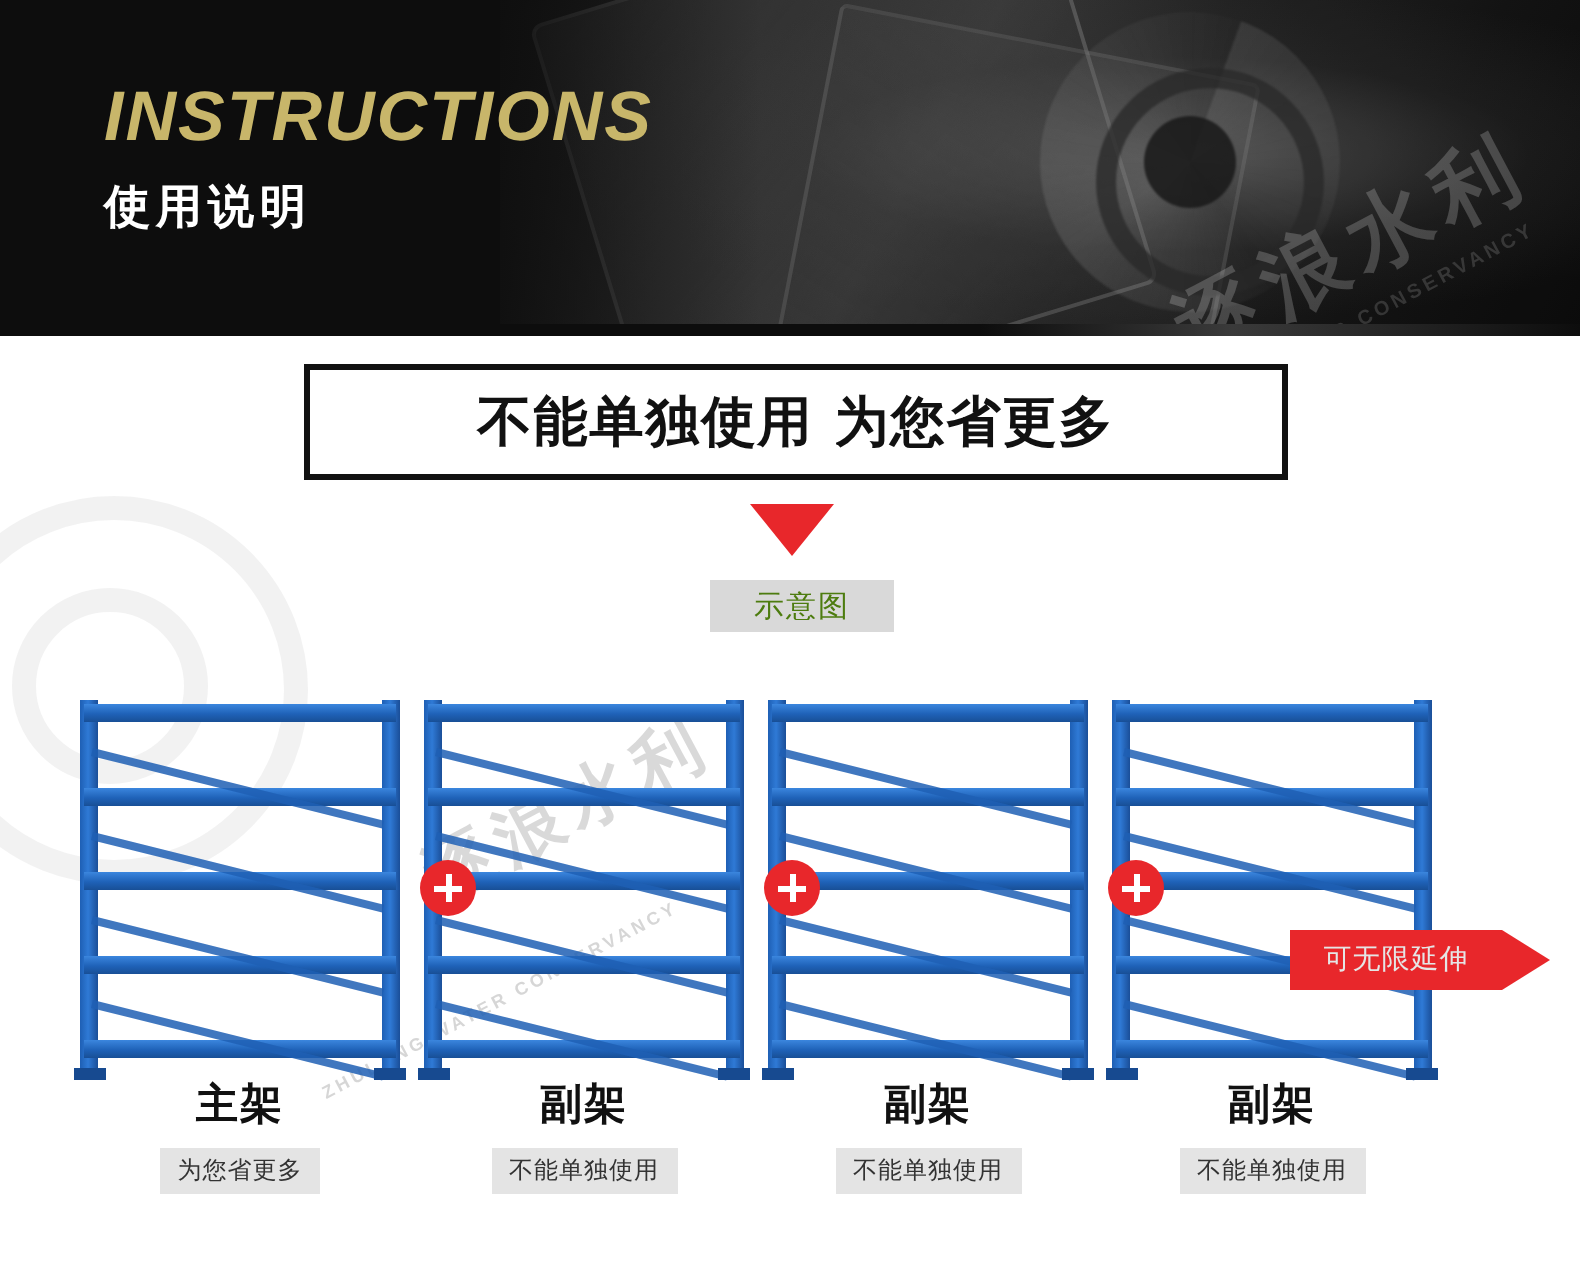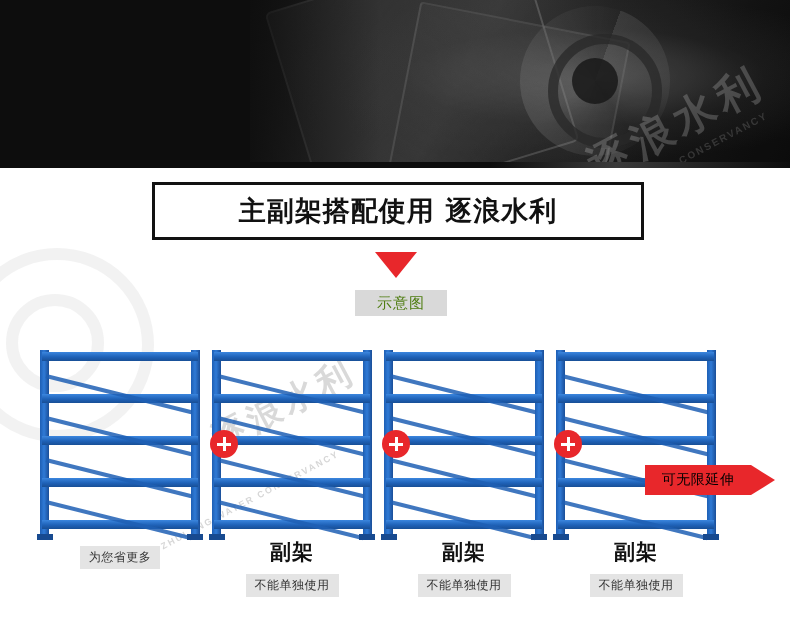--- a/index.html
+++ b/index.html
@@ -289,21 +289,21 @@
   .ext-arrow .body {
     position: absolute;
     left: 0; top: 0;
     width: 106px; height: 30px;
     background: #e8272b;
     display: flex;
     align-items: center;
     justify-content: center;
   }
   .ext-arrow .body span {
-    color: #000000;
+    color: #e5e5e5;
     font-size: 14px;
     letter-spacing: 0.5px;
     white-space: nowrap;
   }
   .ext-arrow .head {
     position: absolute;
     left: 106px; top: 0;
     width: 0; height: 0;
     border-top: 15px solid transparent;
     border-bottom: 15px solid transparent;
@@ -340,31 +340,35 @@
 </style>
 </head>
 <body>
 
 <div id="page">
 
   <div class="banner">
     <div class="banner-photo"></div>
     <div class="banner-swirl"></div>
     <div class="banner-fade"></div>
+    <div class="banner-text">
+      <div class="banner-title-en">INSTRUCTIONS</div>
+      <div class="banner-title-cn">使用说明</div>
+    </div>
     <div class="wm wm-big">逐浪水利</div>
     <div class="wm wm-big-sub">ZHULANG WATER CONSERVANCY</div>
     <div class="banner-bottom-edge"></div>
   </div>
 
   <div class="wm-circle"></div>
   <div class="wm wm-mid">逐浪水利</div>
   <div class="wm wm-mid-sub">ZHULANG WATER CONSERVANCY</div>
 
   <div class="headline-box">
-    <div class="headline-text">主副架搭配使用 逐浪水利</div>
+    <div class="headline-text">不能单独使用 为您省更多</div>
   </div>
 
   <div class="arrow-down"></div>
 
   <div class="schematic-tag">
     <span>示意图</span>
   </div>
 
   <div class="rack-area">
 
@@ -439,20 +443,21 @@
 
   <div class="ext-arrow">
     <div class="body">
       <span>可无限延伸</span>
     </div>
     <div class="head"></div>
   </div>
 
   <div class="rack-labels">
     <div class="rack-label" style="left:0px; width:160px;">
+      <div class="name">主架</div>
       <div class="tag">为您省更多</div>
     </div>
     <div class="rack-label" style="left:172px; width:160px;">
       <div class="name">副架</div>
       <div class="tag">不能单独使用</div>
     </div>
     <div class="rack-label" style="left:344px; width:160px;">
       <div class="name">副架</div>
       <div class="tag">不能单独使用</div>
     </div>

